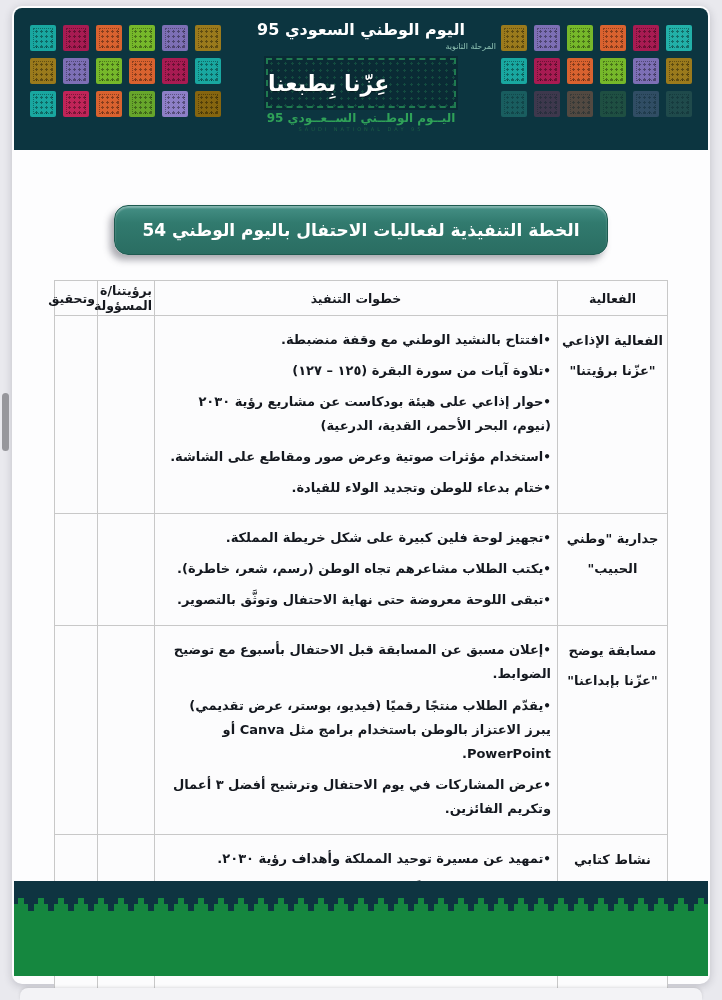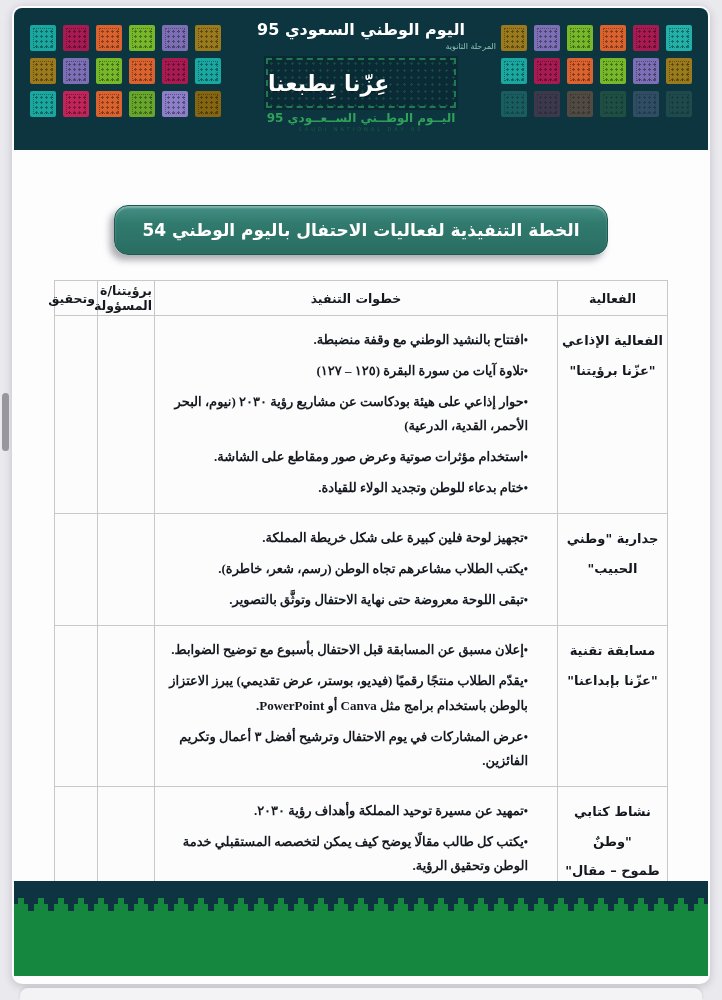--- a/index.html
+++ b/index.html
@@ -61,21 +61,21 @@
   table.plan {
     margin:25px auto 0; width:613px; border-collapse:collapse; table-layout:fixed;
     background:#fcfcfd;
   }
   table.plan th, table.plan td { border:1px solid #c8c8c8; vertical-align:top; }
   table.plan th {
     height:22px; font-size:12.5px; font-weight:bold; color:#15181e;
     text-align:center; vertical-align:middle; padding:2px;
   }
   td.cell-activity { text-align:center; font-weight:bold; font-size:13px; color:#15181e; padding:10px 4px; line-height:2.3; }
-  td.cell-steps { padding:8px 29px 6px 8px;font-family:Liberation Serif, serif; }
+  td.cell-steps { padding:8px 6px 6px 8px; }
   .step { font-size:13px; font-weight:bold; color:#14181f; line-height:1.85; margin:4px 0 7px; text-align:right; }
   .step .bullet { font-size:12px; }
   tr.row-1 { height:174px; } tr.row-2 { height:88px; }
   tr.row-3 { height:122px; } tr.row-4 { height:129px; }
   
   .footer-band { position:absolute; left:2px; right:2px; top:875px; }
   .band-top   { height:17px; background:#0e3441; }
   .band-teeth1{ height:6px;  background:repeating-linear-gradient(90deg,#15873f 0 6px,#0e3441 6px 20px); background-position:4px 0; }
   .band-teeth2{ height:7px;  background:repeating-linear-gradient(90deg,#15873f 0 14px,#0e3441 14px 20px); }
   .band-green { height:65px; background:#15873f; }
@@ -192,21 +192,21 @@
             <div class="step"><span class="bullet">•</span>تجهيز لوحة فلين كبيرة على شكل خريطة المملكة.</div>
             <div class="step"><span class="bullet">•</span>يكتب الطلاب مشاعرهم تجاه الوطن (رسم، شعر، خاطرة).</div>
             <div class="step"><span class="bullet">•</span>تبقى اللوحة معروضة حتى نهاية الاحتفال وتوثَّق بالتصوير.</div>
           </td>
     <td class="cell-teacher"></td>
     <td class="cell-signature"></td>
   </tr>
 
   <tr class="plan-row row-3">
     <td class="cell-activity">
-      <div>مسابقة تقنية</div>
+      <div>مسابقة يوضح</div>
       <div>"عزّنا بإبداعنا"</div>
     </td>
     <td class="cell-steps">
             <div class="step"><span class="bullet">•</span>إعلان مسبق عن المسابقة قبل الاحتفال بأسبوع مع توضيح الضوابط.</div>
             <div class="step"><span class="bullet">•</span>يقدّم الطلاب منتجًا رقميًا (فيديو، بوستر، عرض تقديمي) يبرز الاعتزاز بالوطن باستخدام برامج مثل Canva أو PowerPoint.</div>
             <div class="step"><span class="bullet">•</span>عرض المشاركات في يوم الاحتفال وترشيح أفضل ٣ أعمال وتكريم الفائزين.</div>
           </td>
     <td class="cell-teacher"></td>
     <td class="cell-signature"></td>
   </tr>

